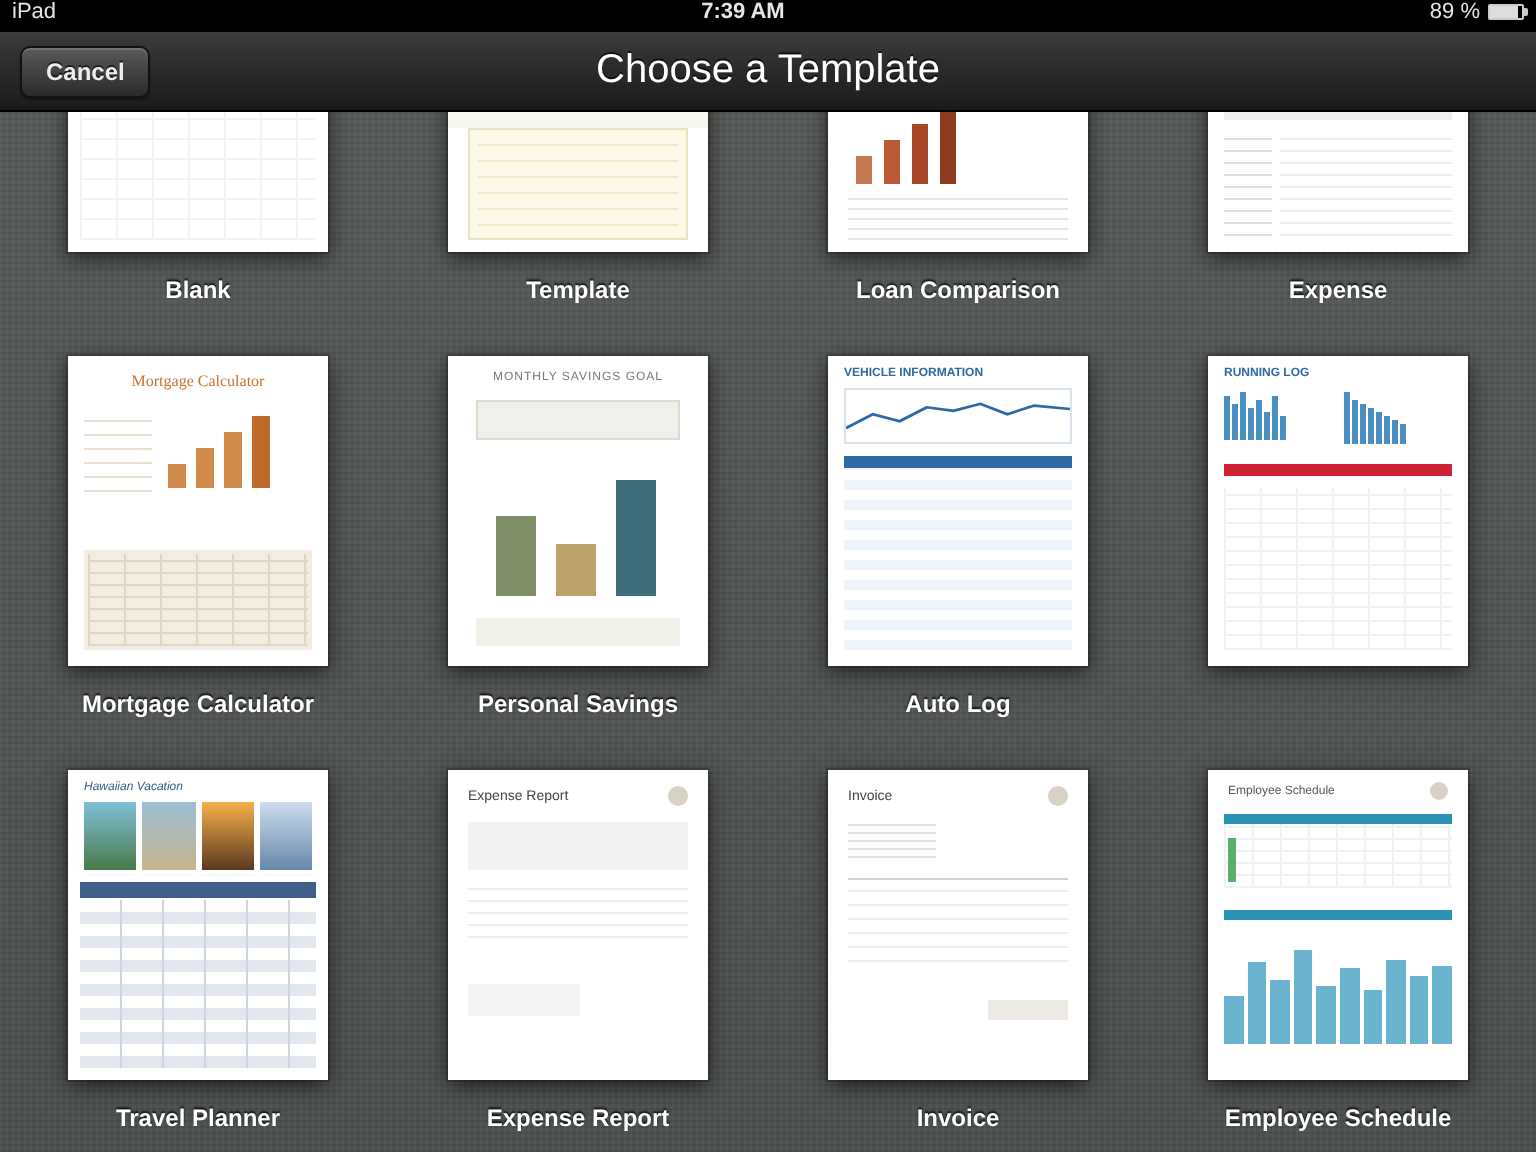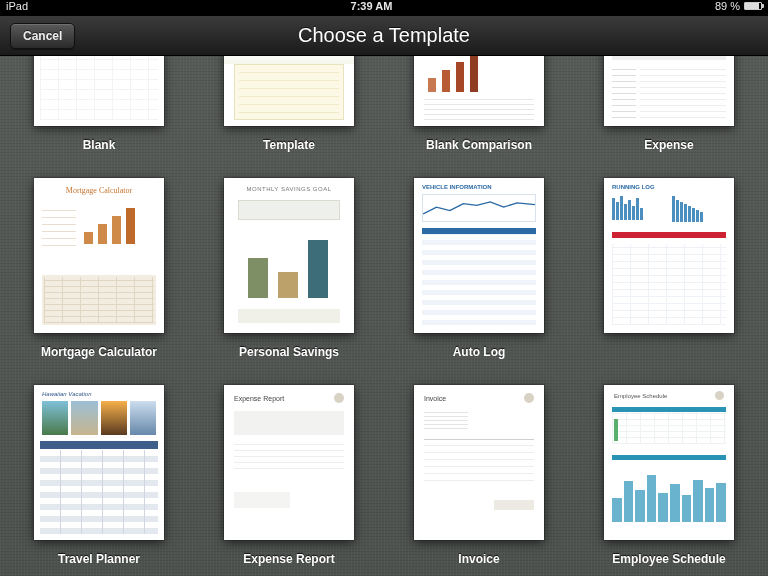--- a/index.html
+++ b/index.html
@@ -227,21 +227,21 @@
     <div class="cell row1">
       <div class="thumb t-loan">
         <div class="bars">
             <span></span>
             <span></span>
             <span></span>
             <span></span>
           </div>
         <div class="tbl"></div>
       </div>
-      <div class="label">Blank Comparison</div>
+      <div class="label">Loan Comparison</div>
     </div>
     <div class="cell row1">
       <div class="thumb t-budget">
         <div class="hdr"></div>
           <div class="col"></div>
           <div class="rows"></div>
       </div>
       <div class="label">Expense</div>
     </div>
 

